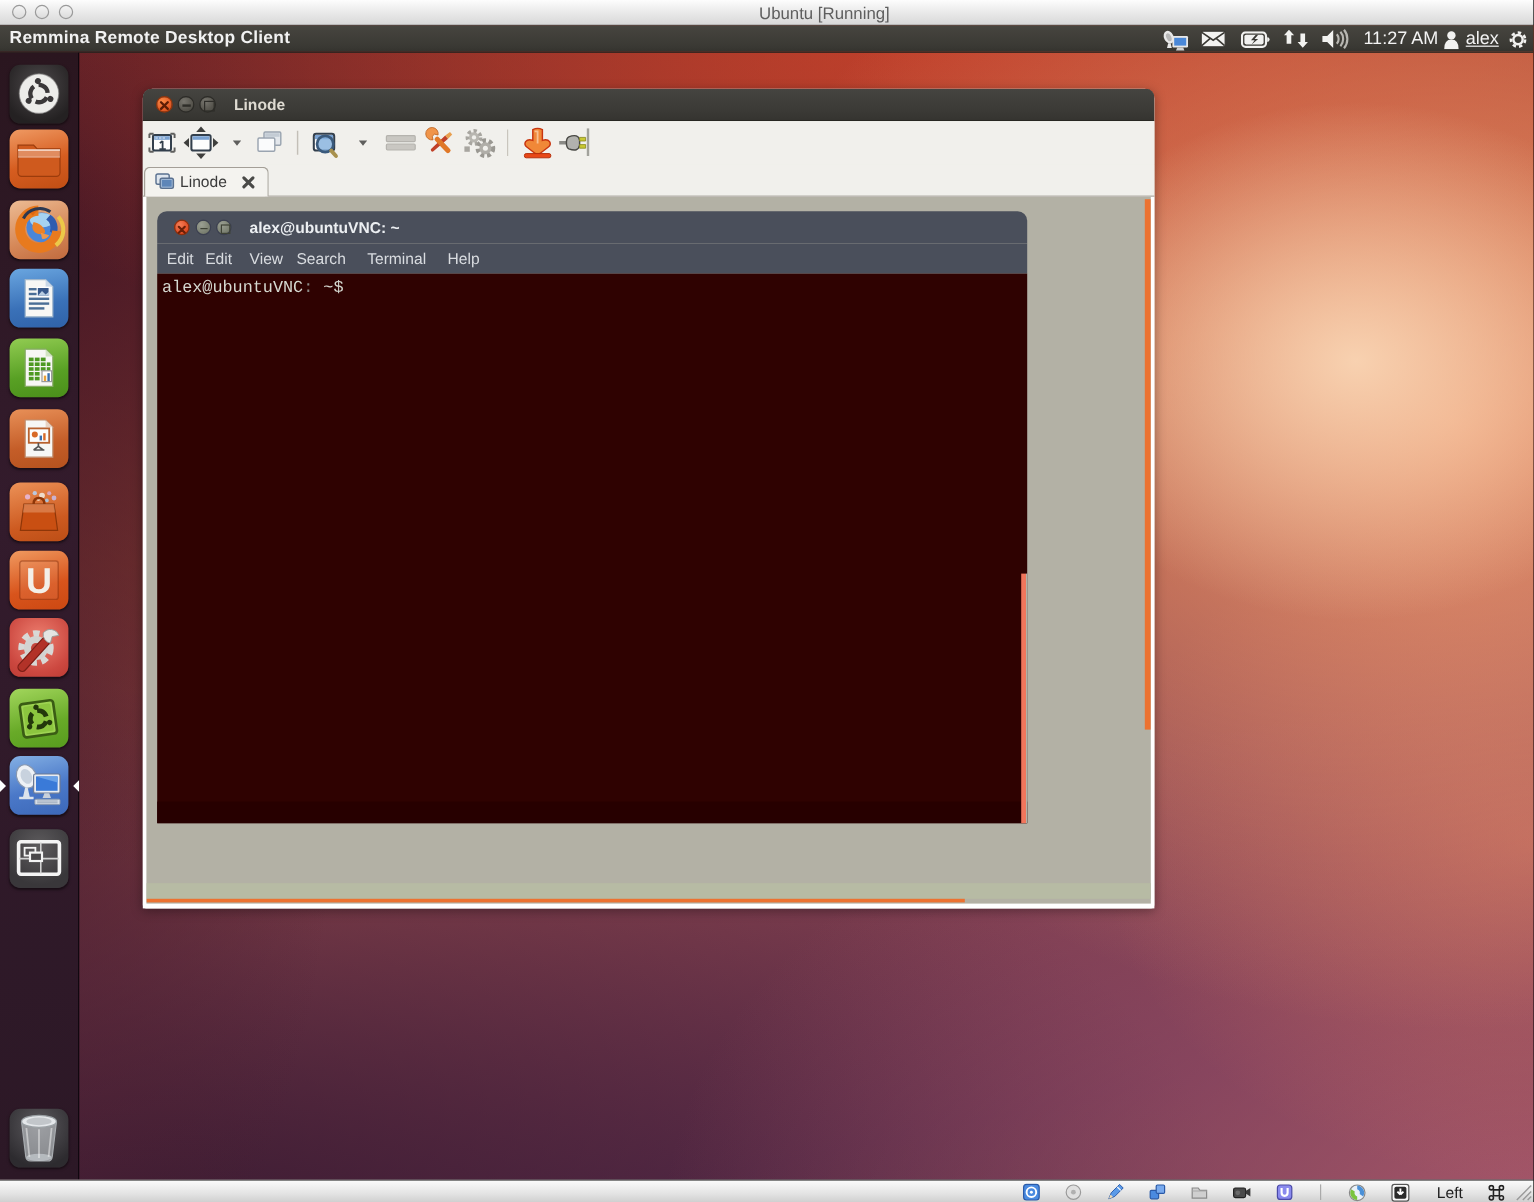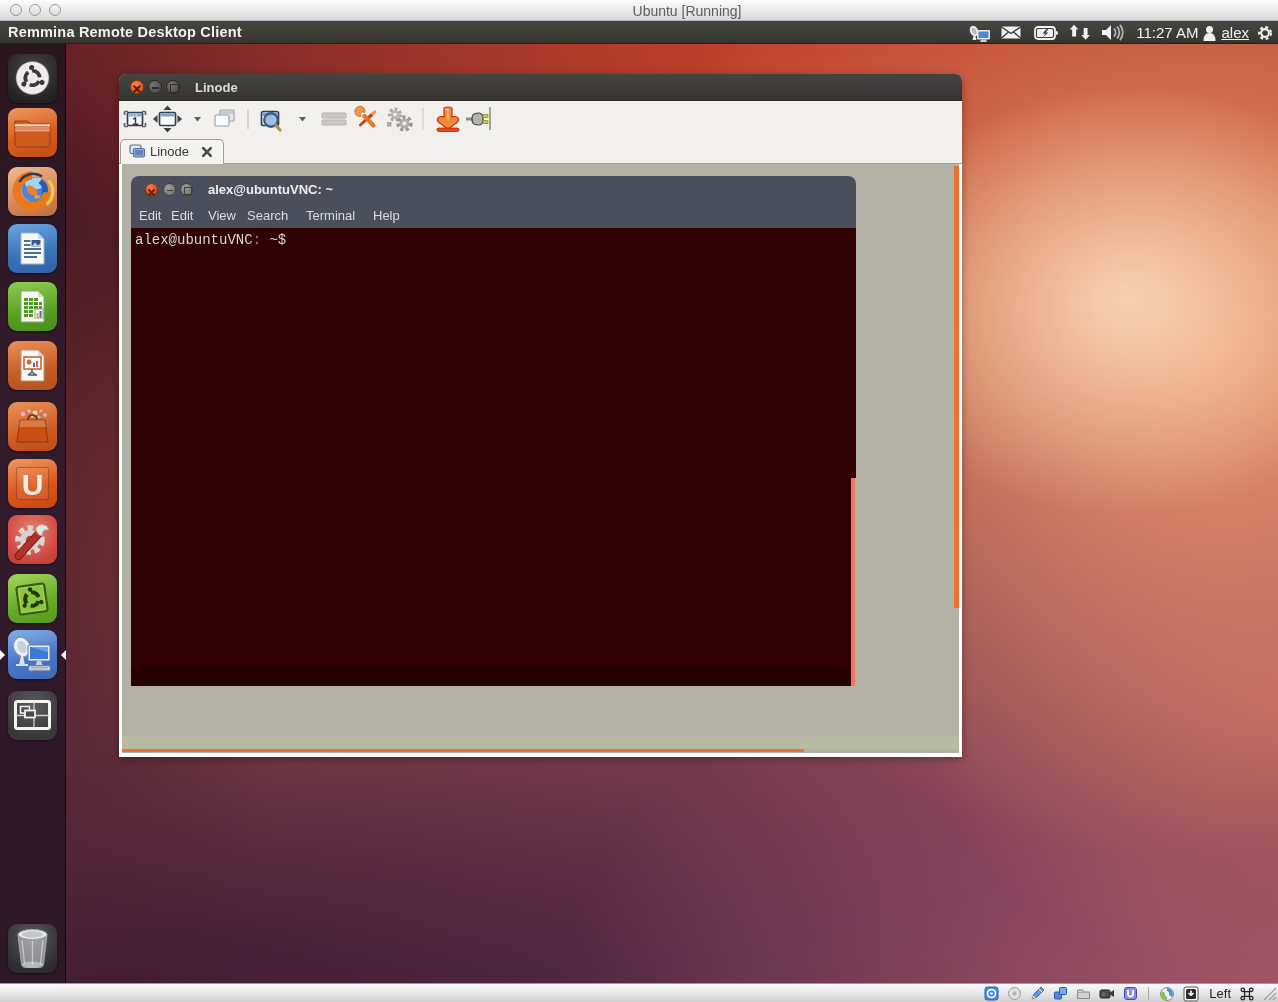--- a/index.html
+++ b/index.html
@@ -96,21 +96,21 @@
   #tbody { position:absolute; top:52px; left:0; width:100%; height:458px; background:#2f0201; }
   #tbody .darkband { position:absolute; bottom:0; left:0; width:100%; height:18px; background:#270000; }
   #tprompt { position:absolute; left:4px; top:4px; font-family:"Liberation Mono",monospace; font-size:14px; color:#d5d8d0; }
   #salmonline { position:absolute; left:720px; top:302px; width:4px; height:208px; background:#f1765c; }
   #salmonsliver { position:absolute; left:724px; top:302px; width:1px; height:208px; background:#b3b1a5; }
 
   
   #vboxbar { top:983px; left:0; width:1278px; height:19px;
     background:linear-gradient(#fafafa,#e3e3e3 60%,#cfcfcf);
     border-top:1px solid #9a9a9a; }
-  #vboxbar .icons { position:absolute; right:24px; top:1px; height:17px; display:flex; align-items:center; gap:8px; }
+  #vboxbar .icons { position:absolute; right:24px; top:1px; height:17px; display:flex; align-items:center; gap:20px; }
   #vboxbar .lefttxt { font-size:13px; color:#222; margin-left:2px; }
 </style>
 </head>
 <body>
 
 <div class="abs" id="wall"></div>
 
 <div class="abs" id="mactitle">
   <div class="circ" style="left:10px"></div>
   <div class="circ" style="left:29px"></div>

